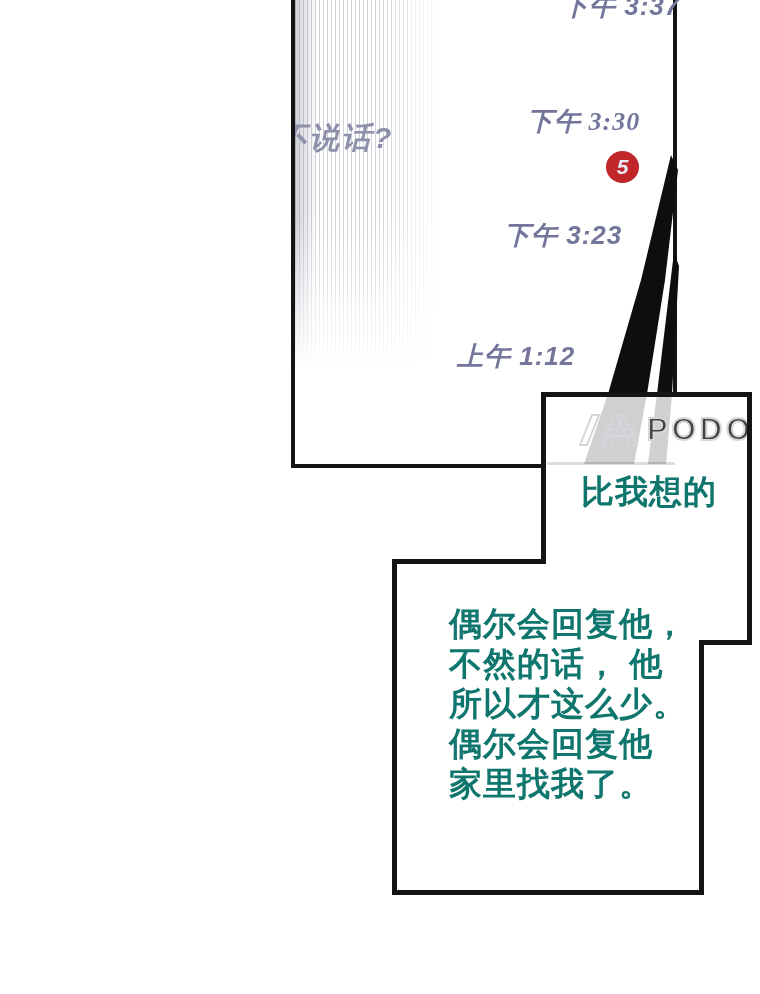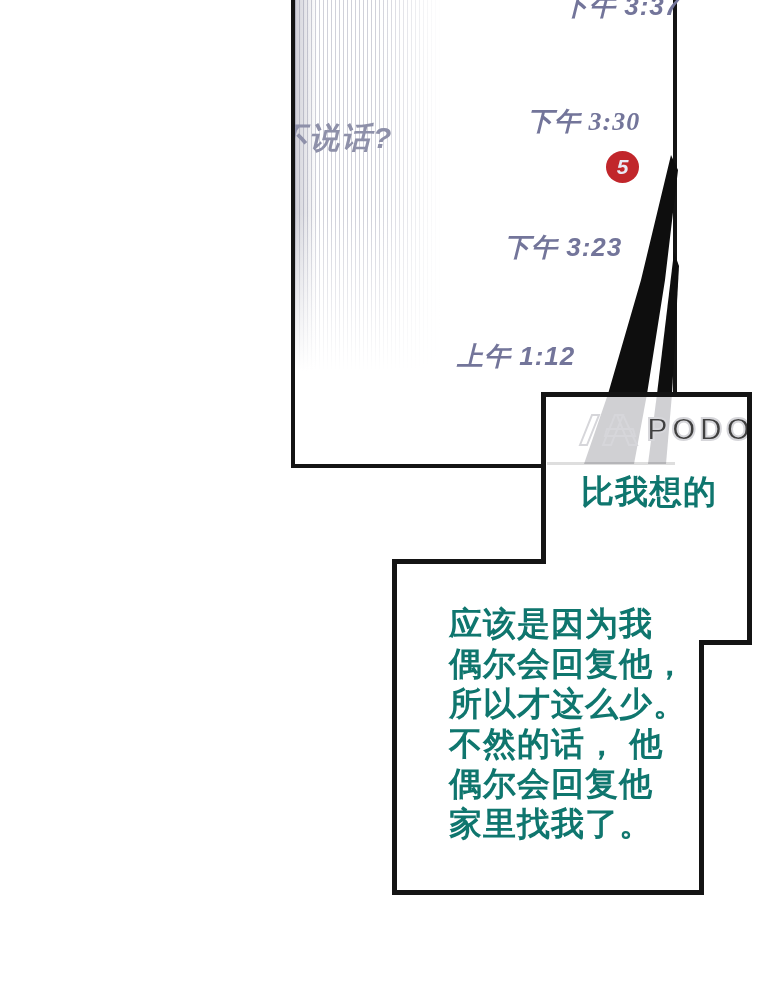--- a/index.html
+++ b/index.html
@@ -113,21 +113,21 @@
 
 <div id="stage">
 
   <div id="chat-panel" class="abs">
     <div id="hatch" class="abs"></div>
     <div id="partial-message">不说话?</div>
   </div>
 
   <div class="ts" style="left:562px; top:-11px;">下午 3:37</div>
   <div class="ts" style="left:527px; top:104px;font-family:Liberation Serif, serif;">下午 3:30</div>
-  <div class="ts" style="left:504px; top:230px;">下午 3:23</div>
+  <div class="ts" style="left:504px; top:218px;">下午 3:23</div>
   <div class="ts" style="left:457px; top:339px;">上午 1:12</div>
 
   <div id="unread-badge" class="abs">
     <span>5</span>
   </div>
 
   <svg id="stripes-black" class="abs stripes">
     <polygon points="671,155 678,170 665,280 647,394 608,394 641,280" fill="#0e0e0e"></polygon>
     <polygon points="674,252 679,266 672,394 657,394" fill="#0e0e0e"></polygon>
   </svg>
@@ -158,21 +158,20 @@
   <div class="abs bseg" style="left:392px; top:559px; width:154px; height:5px;"></div>
   <div class="abs bseg" style="left:392px; top:559px; width:5px;  height:336px;"></div>
   <div class="abs bseg" style="left:392px; top:890px; width:312px; height:5px;"></div>
   <div class="abs bseg" style="left:699px; top:640px; width:5px;  height:255px;"></div>
 
   <div id="bubble1-text" class="bubble-text">
     <div>比我想的</div>
   </div>
 
   <div id="bubble2-text" class="bubble-text">
-    <div>应该是因为我</div>
     <div>偶尔会回复他，</div>
+    <div>不然的话， 他</div>
     <div>所以才这么少。</div>
-    <div>不然的话， 他</div>
     <div>偶尔会回复他</div>
     <div>家里找我了。</div>
   </div>
 
 </div>
 
 </body></html>

